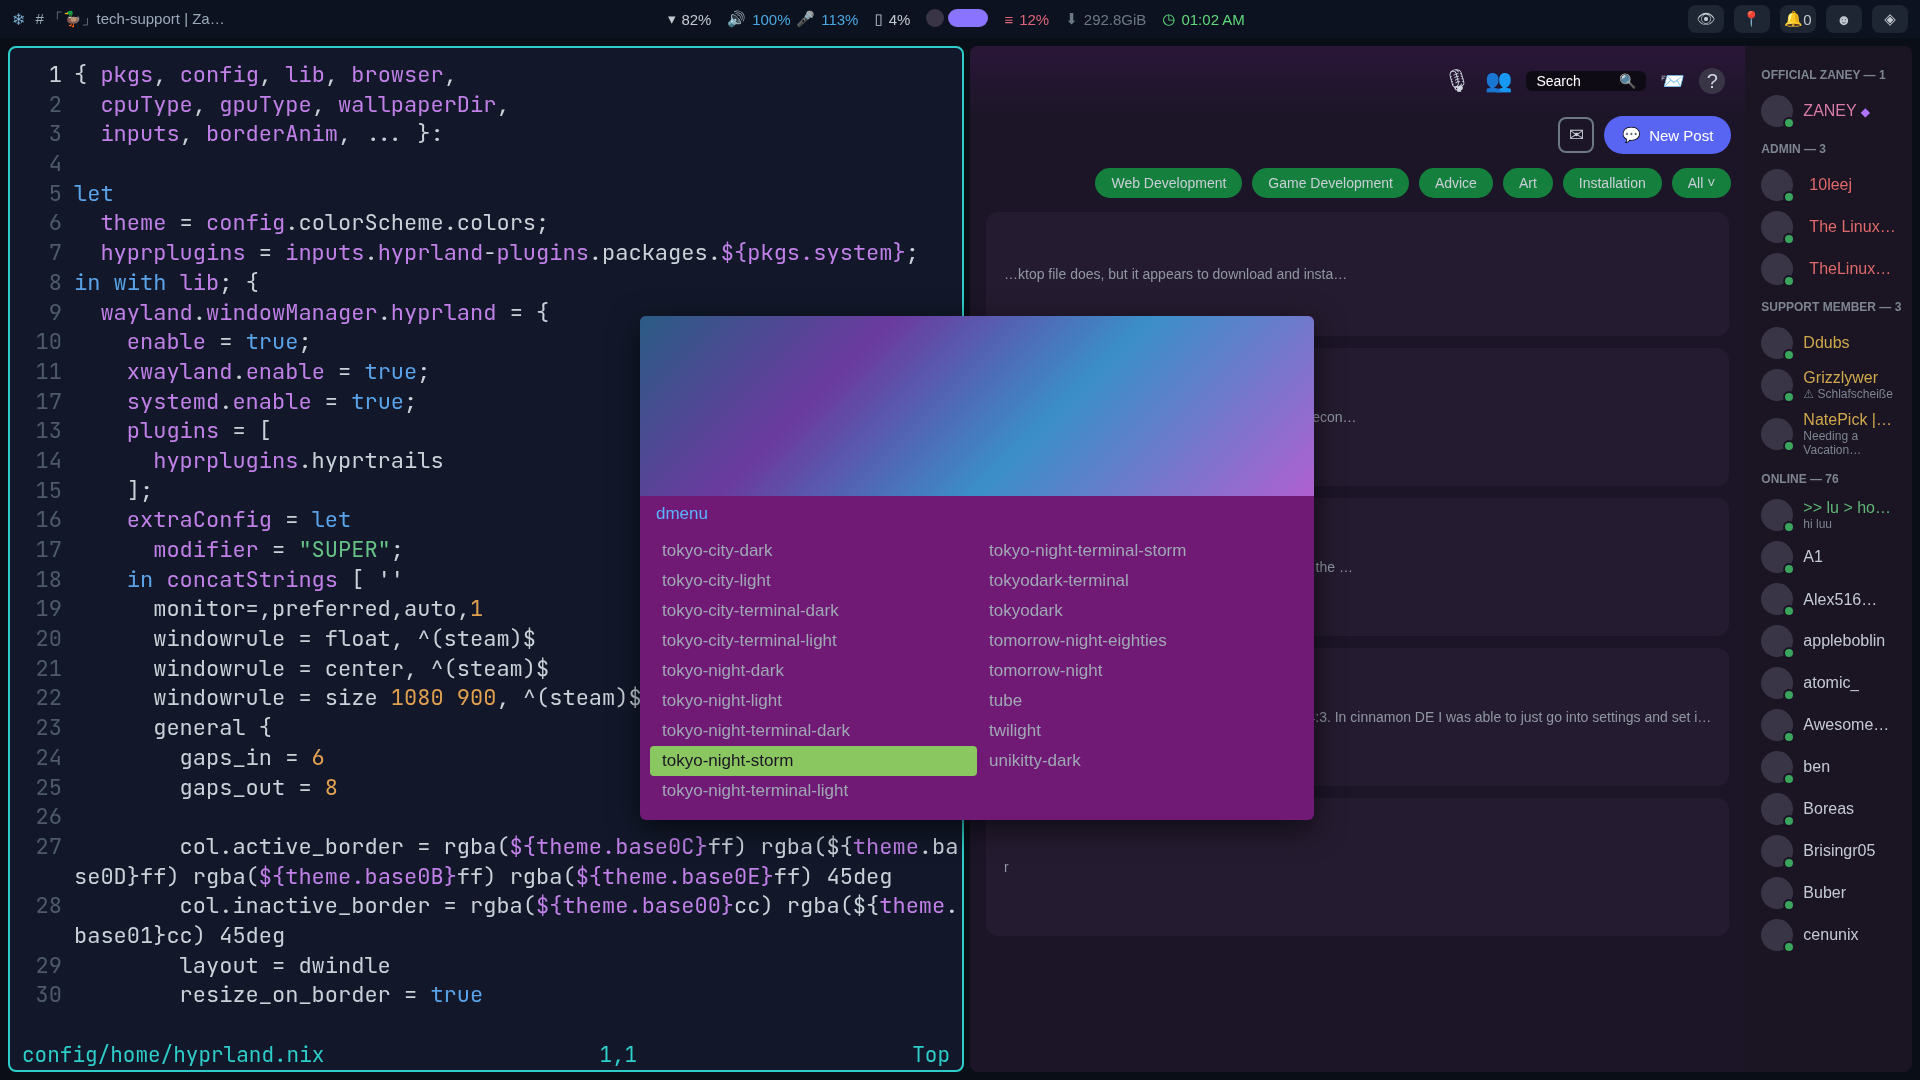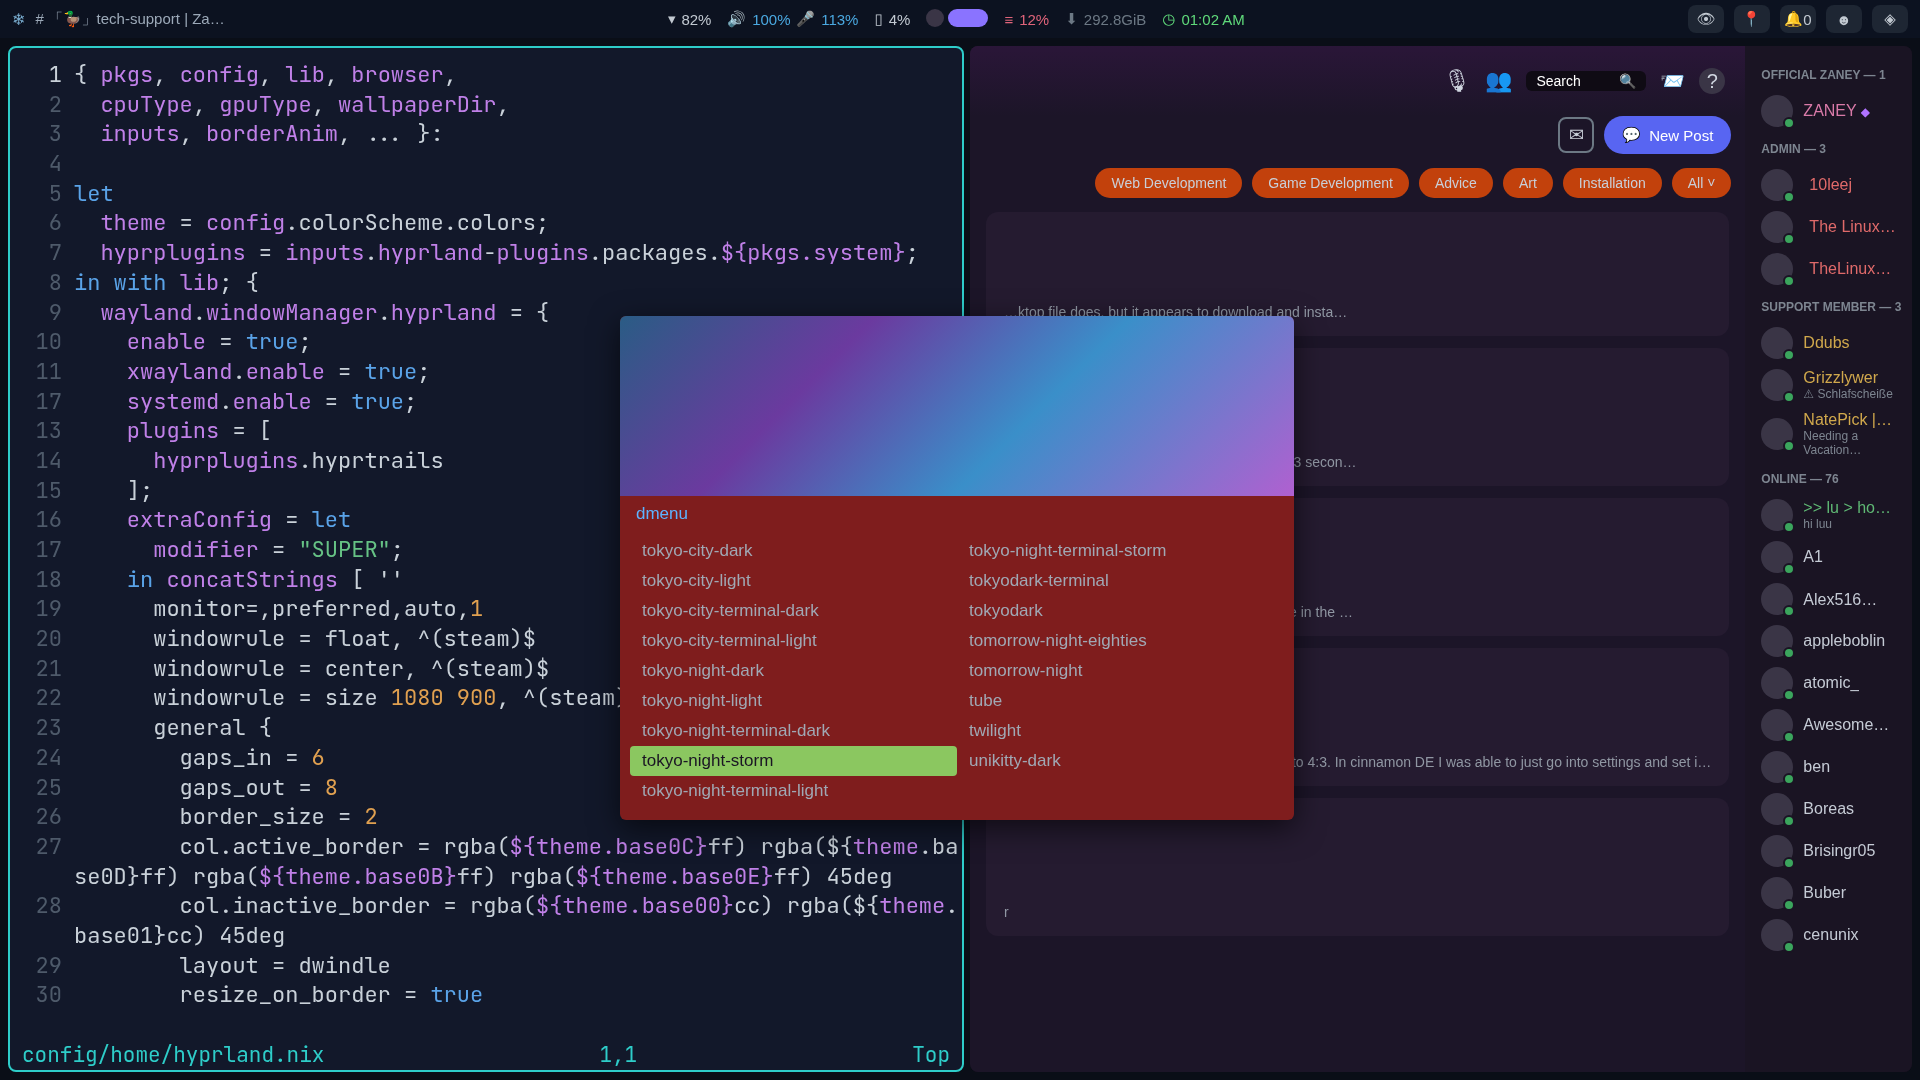--- a/index.html
+++ b/index.html
@@ -74,24 +74,24 @@
   height: 30px; display: flex; align-items: center;
   padding: 0 12px; justify-content: space-between;
   color: #2ecdc9; font-size: 21px;
 }
 .editor-status .path { color: #2ecdc9; }
 .editor-status .pos { color: #2ecdc9; }
 .editor-status .top-label { color: #2ecdc9; }
 
 .dmenu {
   position: absolute;
-  left: 620px;
+  left: 640px;
   top: 316px;
   width: 674px;
-  background: #7f1d1d;
+  background: #701a75;
   border-radius: 6px;
   overflow: hidden;
   box-shadow: 0 8px 30px rgba(0,0,0,0.6);
 }
 .dmenu-preview {
   height: 180px;
   background: linear-gradient(135deg, #2a5c85 0%, #6b3a9f 30%, #3a8fc9 60%, #b060d0 100%);
 }
 .dmenu-prompt {
   padding: 8px 16px; color: #5db3ff; font-size: 17px;
@@ -127,38 +127,38 @@
   width: 120px; height: 20px; background: #0f0b14; border-radius: 6px;
   display: flex; align-items: center; padding: 0 10px;
   color: #ffffff; font-size: 14px;
 }
 .discord-header-right { display: flex; align-items: center; gap: 14px; }
 .tag-row {
   display: flex; align-items: center; gap: 10px; padding: 0 14px 14px 14px;
   justify-content: flex-end;
 }
 .tag {
-  background: #c2410c; color: #c9cfd8; padding: 7px 16px;
+  background: #15803d; color: #c9cfd8; padding: 7px 16px;
   border-radius: 18px; font-size: 14px;
 }
 .tag.all { color: #c9cfd8; }
 .new-post-btn {
   background: #5865f2; color: #fff; padding: 10px 18px;
   border-radius: 20px; font-size: 15px; font-weight: 500;
   display: flex; align-items: center; gap: 8px;
 }
 .mail-icon {
   width: 36px; height: 36px; border: 2px solid #6c7884; border-radius: 8px;
   display: flex; align-items: center; justify-content: center;
   color: #c9cfd8; font-size: 18px;
 }
 .forum-posts { flex: 1; padding: 0 16px; overflow: hidden; display: flex; flex-direction: column; gap: 12px; }
 .post-card {
   background: #251b30; border-radius: 12px; padding: 16px 18px;
-  height: 138px; display: flex; flex-direction: column; justify-content: flex-end;
+  height: 138px; display: flex; flex-direction: column; justify-content: center;
 }
 .post-card.short { height: 124px; }
 .post-snip { color: #9097a3; font-size: 14px; overflow: hidden; text-overflow: ellipsis; white-space: nowrap; }
 .discord-members {
   width: 234px; background: #1a1423; padding: 12px 10px; overflow: hidden;
   font-size: 14px;
 }
 .member-section-header {
   color: #7d8590; font-size: 12px; font-weight: 700;
   margin: 10px 0 8px 6px; text-transform: uppercase;
@@ -255,21 +255,21 @@
         <div class="code-line"><span class="gutter">16</span><span class="code-tok">    <span class="tk-id">extraConfig</span> = <span class="tk-kw">let</span></span></div>
         <div class="code-line"><span class="gutter">17</span><span class="code-tok">      <span class="tk-id">modifier</span> = <span class="tk-str">"SUPER"</span>;</span></div>
         <div class="code-line"><span class="gutter">18</span><span class="code-tok">    <span class="tk-kw">in</span> <span class="tk-id">concatStrings</span> [ ''</span></div>
         <div class="code-line"><span class="gutter">19</span><span class="code-tok">      monitor=,preferred,auto,<span class="tk-num">1</span></span></div>
         <div class="code-line"><span class="gutter">20</span><span class="code-tok">      windowrule = float, ^(steam)$</span></div>
         <div class="code-line"><span class="gutter">21</span><span class="code-tok">      windowrule = center, ^(steam)$</span></div>
         <div class="code-line"><span class="gutter">22</span><span class="code-tok">      windowrule = size <span class="tk-num">1080</span> <span class="tk-num">900</span>, ^(steam)$</span></div>
         <div class="code-line"><span class="gutter">23</span><span class="code-tok">      general {</span></div>
         <div class="code-line"><span class="gutter">24</span><span class="code-tok">        gaps_in = <span class="tk-num">6</span></span></div>
         <div class="code-line"><span class="gutter">25</span><span class="code-tok">        gaps_out = <span class="tk-num">8</span></span></div>
-        <div class="code-line"><span class="gutter">26</span><span class="code-tok">        border_size = <span class="tk-num">2</span></span></div>
+        <div class="code-line"><span class="gutter">26</span></div>
         <div class="code-line"><span class="gutter">27</span><span class="code-tok">        col.active_border = rgba(<span class="tk-id">${<span class="tk-id">theme</span>.base0C}</span>ff) rgba(${<span class="tk-id">theme</span>.ba</span></div>
         <div class="code-line"><span class="gutter"></span><span class="code-tok">se0D}ff) rgba(<span class="tk-id">${<span class="tk-id">theme</span>.base0B}</span>ff) rgba(<span class="tk-id">${<span class="tk-id">theme</span>.base0E}</span>ff) 45deg</span></div>
         <div class="code-line"><span class="gutter">28</span><span class="code-tok">        col.inactive_border = rgba(<span class="tk-id">${<span class="tk-id">theme</span>.base00}</span>cc) rgba(${<span class="tk-id">theme</span>.</span></div>
         <div class="code-line"><span class="gutter"></span><span class="code-tok">base01}cc) 45deg</span></div>
         <div class="code-line"><span class="gutter">29</span><span class="code-tok">        layout = dwindle</span></div>
         <div class="code-line"><span class="gutter">30</span><span class="code-tok">        resize_on_border = <span class="tk-kw">true</span></span></div>
       </div>
     <div class="editor-status">
       <span class="path">config/home/hyprland.nix</span>
       <span class="pos">1,1</span>

